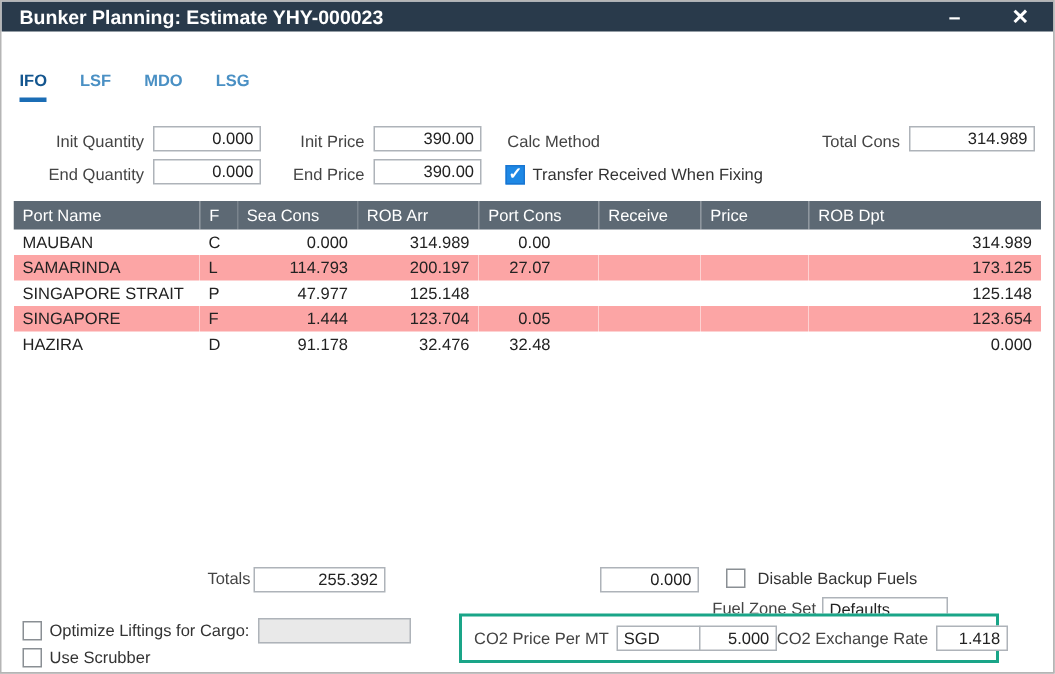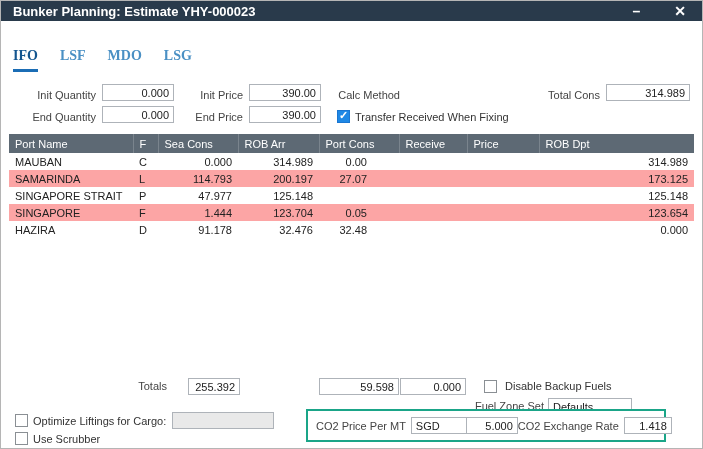--- a/index.html
+++ b/index.html
@@ -12,21 +12,21 @@
   
   .titlebar {
     position:absolute; top:0; left:0; right:0; height:20px;
     background:#293a4b; color:#fff; display:flex; align-items:center;
     padding:0 12px; font-size:13px; font-weight:bold;
   }
   .titlebar .controls { margin-left:auto; display:flex; align-items:center; gap:26px; font-weight:bold; }
   .titlebar .ctl { cursor:pointer; font-size:14px; line-height:1; padding:2px 4px; }
   
   .tabs { position:absolute; top:47px; left:12px; display:flex; gap:22px; }
-  .tab { font-weight:bold; font-size:14px; color:#4a90c4; padding-bottom:5px; cursor:pointer;font-family:Liberation Serif, serif; }
+  .tab { font-weight:bold; font-size:11px; color:#4a90c4; padding-bottom:5px; cursor:pointer; }
   .tab.active { color:#14568f; border-bottom:3px solid #1b6db5; }
   
   .frow { position:absolute; left:0; right:0; height:18px; display:flex; align-items:flex-end; }
   .row1 { top:82px; } .row2 { top:104px; }
   .flabel { text-align:right; color:#444; margin-right:6px; white-space:nowrap; }
   input.ibox {
     height:17px; border:1px solid #aeb3b9; background:#fff; font-family:inherit;
     font-size:11px; color:#222; padding:0 4px;
   }
   input.num { text-align:right; }
@@ -51,21 +51,21 @@
     padding:3px 6px; height:19px; border-left:1px solid rgba(255,255,255,0.18);
   }
   table.grid th:first-child { border-left:none; }
   table.grid td { padding:2px 6px; height:17px; color:#222; overflow:hidden; white-space:nowrap; }
   table.grid tr.alt td { background:#fca5a5; }
   table.grid td.numc { text-align:right; }
   table.grid td.portcons { padding-right:32px; }
   
   .totals-row { position:absolute; top:377px; left:8px; right:8px; height:18px; }
   .totals-row .tlabel { position:absolute; left:92px; top:2px; width:66px; text-align:right; color:#444; }
-  .tin1 { position:absolute; left:179px; width:52px; }
+  .tin1 { position:absolute; left:160px; width:88px; }
   .tin2 { position:absolute; left:310px; width:80px; }
   .tin3 { position:absolute; left:391px; width:66px; }
   .disable-backup { position:absolute; left:475px; top:1px; white-space:nowrap; }
   .fuelzone-row { position:absolute; top:397px; left:8px; right:8px; height:18px; }
   .fz-label { position:absolute; left:455px; top:2px; width:80px; text-align:right; color:#444; }
   .fz-input { position:absolute; left:539px; width:84px; }
   .opt-row { position:absolute; top:411px; left:14px; display:flex; align-items:center; }
   .opt-input { width:102px; margin-left:6px; }
   .scrubber-row { position:absolute; top:431px; left:14px; display:flex; align-items:center; }
   
@@ -195,21 +195,20 @@
             <td class="numc"></td>
             <td class="numc">0.000</td>
           </tr>
         </tbody>
     </table>
   </div>
 
   <div class="totals-row">
     <span class="tlabel">Totals</span>
     <input class="ibox num tin1" value="255.392" style="">
-    <input class="ibox num tin2" value="59.598" style="">
     <input class="ibox num tin3" value="0.000" style="">
     <span class="disable-backup">
       <span class="cb"></span>
       <span class="cblbl">Disable Backup Fuels</span>
     </span>
   </div>
 
   <div class="fuelzone-row">
     <span class="fz-label">Fuel Zone Set</span>
     <input class="ibox fz-input" value="Defaults" style="">

